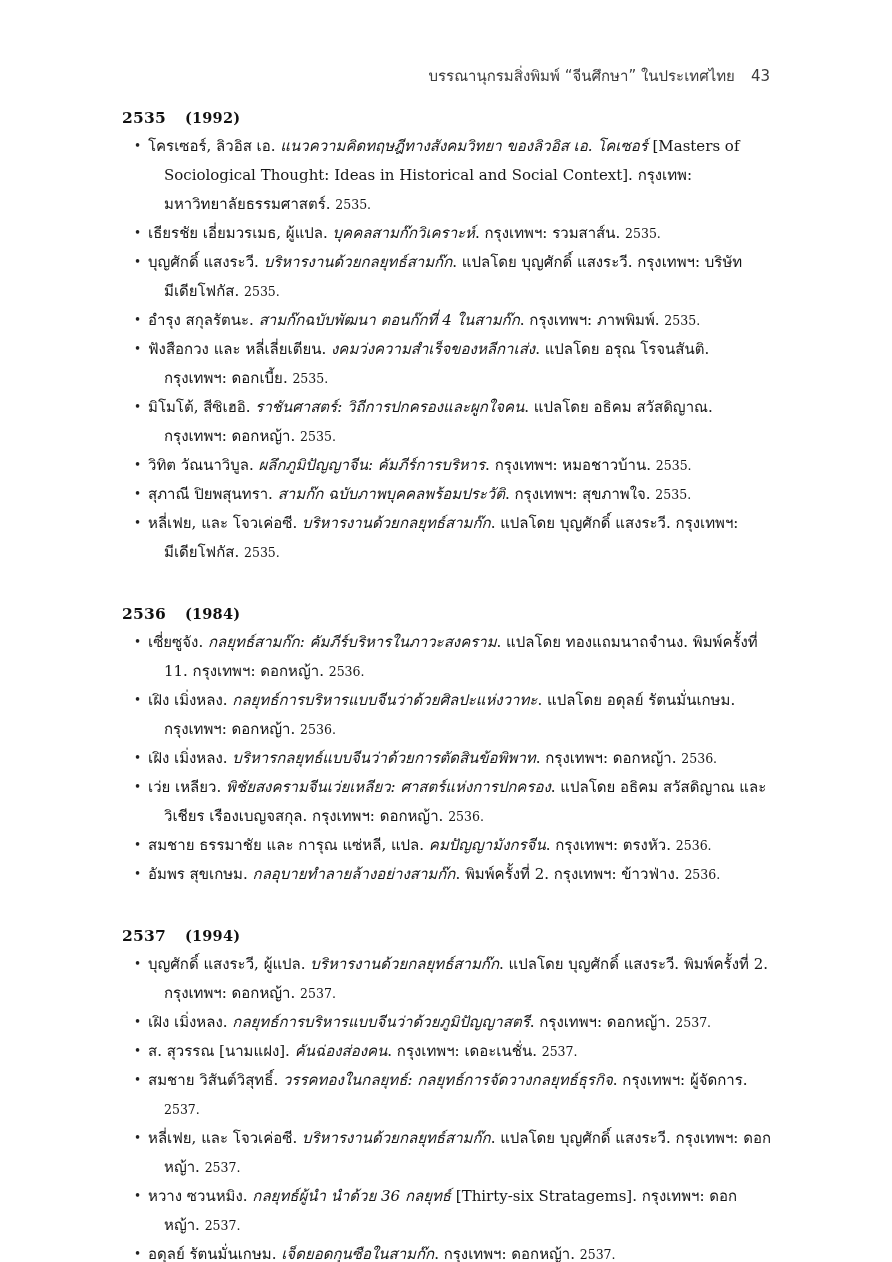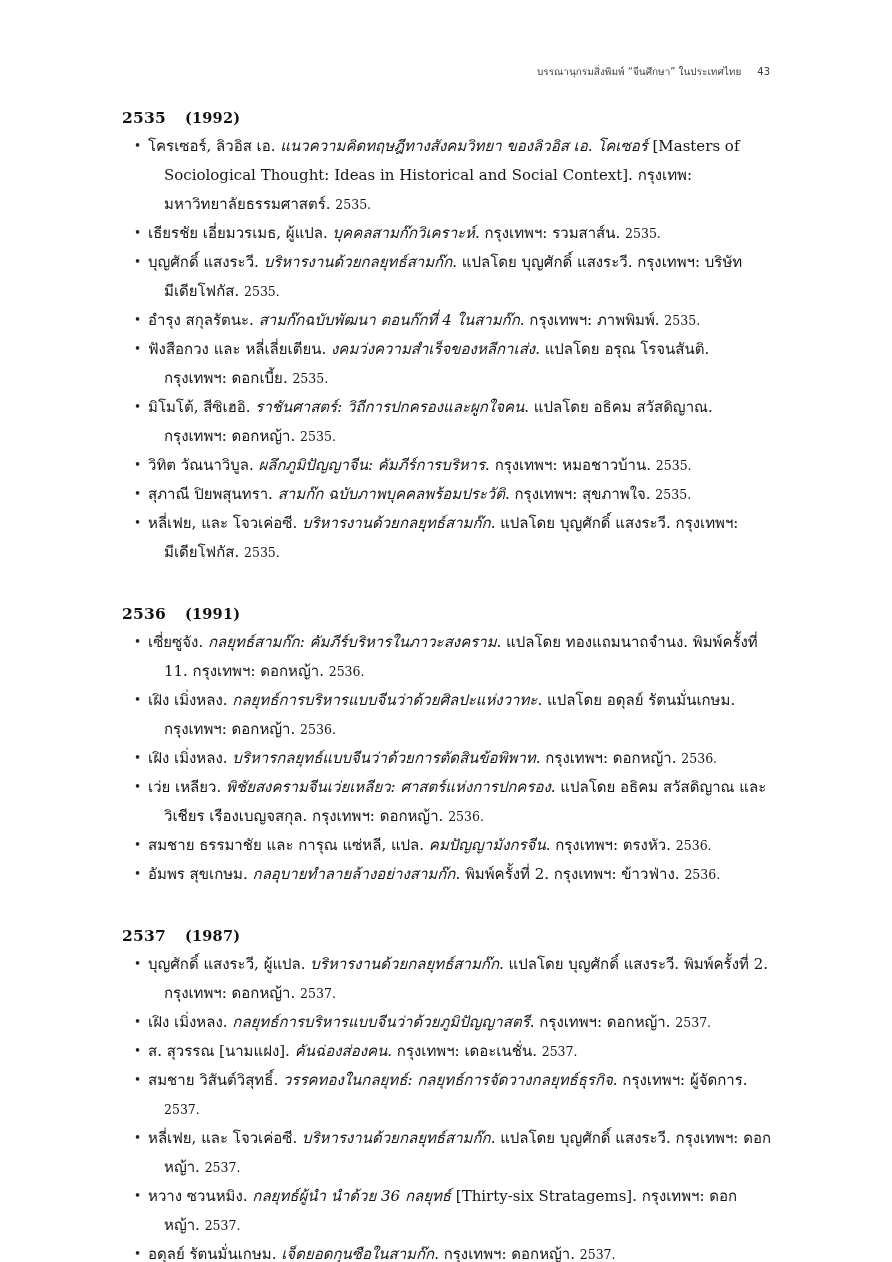--- a/index.html
+++ b/index.html
@@ -16,21 +16,21 @@
     font-family: "DejaVu Serif", "Liberation Serif", serif;
     overflow: hidden;
   }
   .page-header {
     position: absolute;
     top: 64px;
     left: 122px;
     width: 648px;
     text-align: right;
     font-family: "DejaVu Sans", "Liberation Sans", sans-serif;
-    font-size: 10px;
+    font-size: 15px;
     color: #3c3c3c;
     white-space: nowrap;
   }
   .header-page-number {
     display: inline-block;
     margin-left: 16px;
   }
   .bibliography {
     position: absolute;
     top: 108px;
@@ -92,32 +92,32 @@
           <li class="entry"><span class="bullet">•</span><span class="seg-n">บุญศักดิ์ แสงระวี. </span><span class="seg-i">บริหารงานด้วยกลยุทธ์สามก๊ก</span><span class="seg-n">. แปลโดย บุญศักดิ์ แสงระวี. กรุงเทพฯ: บริษัทมีเดียโฟกัส. </span><span class="seg-y">2535.</span></li>
           <li class="entry"><span class="bullet">•</span><span class="seg-n">อำรุง สกุลรัตนะ. </span><span class="seg-i">สามก๊กฉบับพัฒนา ตอนก๊กที่ 4 ในสามก๊ก</span><span class="seg-n">. กรุงเทพฯ: ภาพพิมพ์. </span><span class="seg-y">2535.</span></li>
           <li class="entry"><span class="bullet">•</span><span class="seg-n">ฟังสือกวง และ หลี่เลี่ยเตียน. </span><span class="seg-i">งคมว่งความสำเร็จของหลีกาเส่ง</span><span class="seg-n">. แปลโดย อรุณ โรจนสันติ. กรุงเทพฯ: ดอกเบี้ย. </span><span class="seg-y">2535.</span></li>
           <li class="entry"><span class="bullet">•</span><span class="seg-n">มิโมโต้, สีซิเฮอิ. </span><span class="seg-i">ราชันศาสตร์: วิถีการปกครองและผูกใจคน</span><span class="seg-n">. แปลโดย อธิคม สวัสดิญาณ. กรุงเทพฯ: ดอกหญ้า. </span><span class="seg-y">2535.</span></li>
           <li class="entry"><span class="bullet">•</span><span class="seg-n">วิทิต วัณนาวิบูล. </span><span class="seg-i">ผลึกภูมิปัญญาจีน: คัมภีร์การบริหาร</span><span class="seg-n">. กรุงเทพฯ: หมอชาวบ้าน. </span><span class="seg-y">2535.</span></li>
           <li class="entry"><span class="bullet">•</span><span class="seg-n">สุภาณี ปิยพสุนทรา. </span><span class="seg-i">สามก๊ก ฉบับภาพบุคคลพร้อมประวัติ</span><span class="seg-n">. กรุงเทพฯ: สุขภาพใจ. </span><span class="seg-y">2535.</span></li>
           <li class="entry"><span class="bullet">•</span><span class="seg-n">หลี่เฟย, และ โจวเค่อซี. </span><span class="seg-i">บริหารงานด้วยกลยุทธ์สามก๊ก</span><span class="seg-n">. แปลโดย บุญศักดิ์ แสงระวี. กรุงเทพฯ: มีเดียโฟกัส. </span><span class="seg-y">2535.</span></li>
         </ul>
       </section>
       <section class="section">
-        <h2 class="section-heading"><span class="year-be">2536</span><span class="year-ce">(1991)</span></h2>
+        <h2 class="section-heading"><span class="year-be">2536</span><span class="year-ce">(1984)</span></h2>
         <ul class="entries">
           <li class="entry"><span class="bullet">•</span><span class="seg-n">เซี่ยซูจัง. </span><span class="seg-i">กลยุทธ์สามก๊ก: คัมภีร์บริหารในภาวะสงคราม</span><span class="seg-n">. แปลโดย ทองแถมนาถจำนง. พิมพ์ครั้งที่ 11. กรุงเทพฯ: ดอกหญ้า. </span><span class="seg-y">2536.</span></li>
           <li class="entry"><span class="bullet">•</span><span class="seg-n">เฝิง เมิ่งหลง. </span><span class="seg-i">กลยุทธ์การบริหารแบบจีนว่าด้วยศิลปะแห่งวาทะ</span><span class="seg-n">. แปลโดย อดุลย์ รัตนมั่นเกษม. กรุงเทพฯ: ดอกหญ้า. </span><span class="seg-y">2536.</span></li>
           <li class="entry"><span class="bullet">•</span><span class="seg-n">เฝิง เมิ่งหลง. </span><span class="seg-i">บริหารกลยุทธ์แบบจีนว่าด้วยการตัดสินข้อพิพาท</span><span class="seg-n">. กรุงเทพฯ: ดอกหญ้า. </span><span class="seg-y">2536.</span></li>
           <li class="entry"><span class="bullet">•</span><span class="seg-n">เว่ย เหลียว. </span><span class="seg-i">พิชัยสงครามจีนเว่ยเหลียว: ศาสตร์แห่งการปกครอง</span><span class="seg-n">. แปลโดย อธิคม สวัสดิญาณ และ วิเชียร เรืองเบญจสกุล. กรุงเทพฯ: ดอกหญ้า. </span><span class="seg-y">2536.</span></li>
           <li class="entry"><span class="bullet">•</span><span class="seg-n">สมชาย ธรรมาชัย และ การุณ แซ่หลี, แปล. </span><span class="seg-i">คมปัญญามังกรจีน</span><span class="seg-n">. กรุงเทพฯ: ตรงหัว. </span><span class="seg-y">2536.</span></li>
           <li class="entry"><span class="bullet">•</span><span class="seg-n">อัมพร สุขเกษม. </span><span class="seg-i">กลอุบายทำลายล้างอย่างสามก๊ก</span><span class="seg-n">. พิมพ์ครั้งที่ 2. กรุงเทพฯ: ข้าวฟ่าง. </span><span class="seg-y">2536.</span></li>
         </ul>
       </section>
       <section class="section">
-        <h2 class="section-heading"><span class="year-be">2537</span><span class="year-ce">(1987)</span></h2>
+        <h2 class="section-heading"><span class="year-be">2537</span><span class="year-ce">(1994)</span></h2>
         <ul class="entries">
           <li class="entry"><span class="bullet">•</span><span class="seg-n">บุญศักดิ์ แสงระวี, ผู้แปล. </span><span class="seg-i">บริหารงานด้วยกลยุทธ์สามก๊ก</span><span class="seg-n">. แปลโดย บุญศักดิ์ แสงระวี. พิมพ์ครั้งที่ 2. กรุงเทพฯ: ดอกหญ้า. </span><span class="seg-y">2537.</span></li>
           <li class="entry"><span class="bullet">•</span><span class="seg-n">เฝิง เมิ่งหลง. </span><span class="seg-i">กลยุทธ์การบริหารแบบจีนว่าด้วยภูมิปัญญาสตรี</span><span class="seg-n">. กรุงเทพฯ: ดอกหญ้า. </span><span class="seg-y">2537.</span></li>
           <li class="entry"><span class="bullet">•</span><span class="seg-n">ส. สุวรรณ [นามแฝง]. </span><span class="seg-i">คันฉ่องส่องคน</span><span class="seg-n">. กรุงเทพฯ: เดอะเนชั่น. </span><span class="seg-y">2537.</span></li>
           <li class="entry"><span class="bullet">•</span><span class="seg-n">สมชาย วิสันต์วิสุทธิ์. </span><span class="seg-i">วรรคทองในกลยุทธ์: กลยุทธ์การจัดวางกลยุทธ์ธุรกิจ</span><span class="seg-n">. กรุงเทพฯ: ผู้จัดการ. </span><span class="seg-y">2537.</span></li>
           <li class="entry"><span class="bullet">•</span><span class="seg-n">หลี่เฟย, และ โจวเค่อซี. </span><span class="seg-i">บริหารงานด้วยกลยุทธ์สามก๊ก</span><span class="seg-n">. แปลโดย บุญศักดิ์ แสงระวี. กรุงเทพฯ: ดอกหญ้า. </span><span class="seg-y">2537.</span></li>
           <li class="entry"><span class="bullet">•</span><span class="seg-n">หวาง ซวนหมิง. </span><span class="seg-i">กลยุทธ์ผู้นำ นำด้วย 36 กลยุทธ์</span><span class="seg-n"> [Thirty-six Stratagems]. กรุงเทพฯ: ดอกหญ้า. </span><span class="seg-y">2537.</span></li>
           <li class="entry"><span class="bullet">•</span><span class="seg-n">อดุลย์ รัตนมั่นเกษม. </span><span class="seg-i">เจ็ดยอดกุนซือในสามก๊ก</span><span class="seg-n">. กรุงเทพฯ: ดอกหญ้า. </span><span class="seg-y">2537.</span></li>
         </ul>
       </section>

